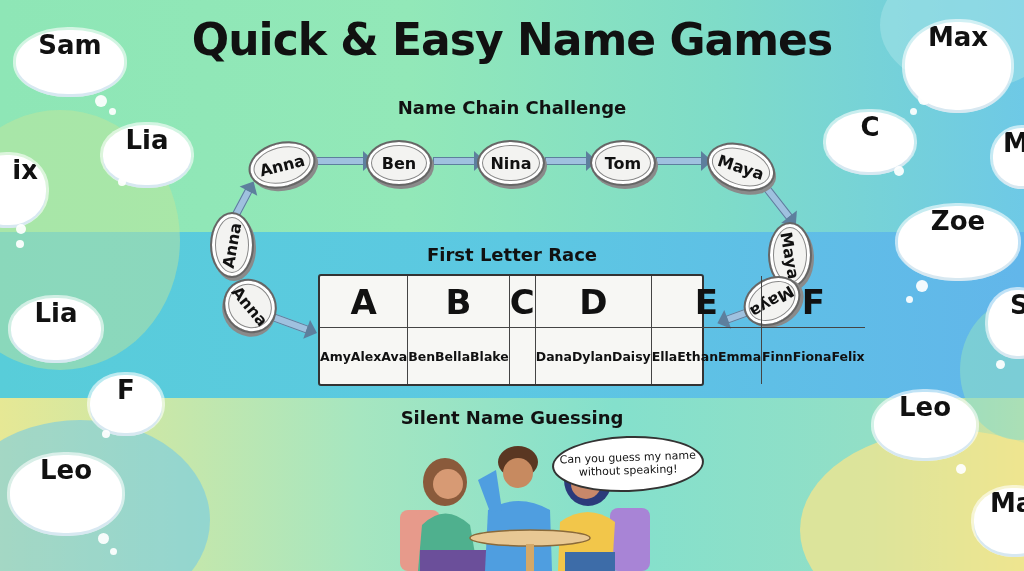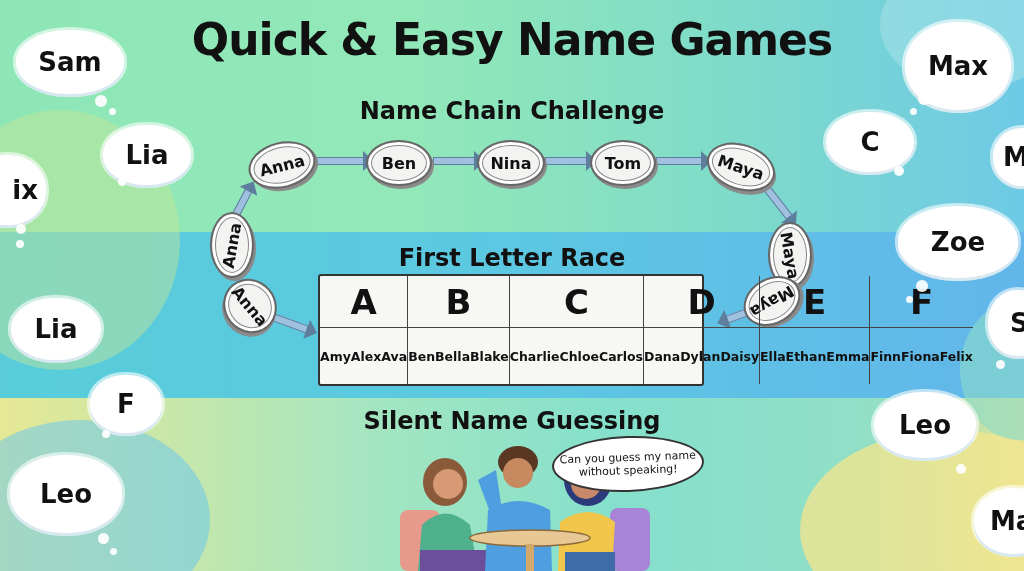--- a/index.html
+++ b/index.html
@@ -4,22 +4,22 @@
 <style>
   * { box-sizing: border-box; margin: 0; padding: 0; }
   html, body { width: 1024px; height: 571px; overflow: hidden; }
   body { position: relative; font-family: "DejaVu Sans", sans-serif; font-weight: bold; color: #111; }
   .band { position: absolute; left: 0; width: 1024px; }
   .band-top { top: 0; height: 232px; background: linear-gradient(90deg, #8ee6b6 0%, #92e8b8 40%, #7fdcc8 70%, #6ec9e6 100%); }
   .band-mid { top: 232px; height: 166px; background: linear-gradient(90deg, #58cdd9 0%, #5cc8e2 50%, #62b6ea 100%); }
   .band-bot { top: 398px; height: 173px; background: linear-gradient(90deg, #e6e895 0%, #a6e6c0 35%, #84e0cc 60%, #92dfc6 85%, #d9e39a 100%); }
   .blob { position: absolute; border-radius: 50%; }
   .title { position: absolute; top: 14px; left: 0; width: 1024px; text-align: center; font-size: 44px; letter-spacing: -1px; font-weight: 900; }
-  .section-title { position: absolute; left: 0; width: 1024px; text-align: center; font-size: 24px; }
-  .cloud { position: absolute; background: #fff; border-radius: 48%; box-shadow: 0 3px 0 #d7e8f1, 0 0 0 3px rgba(255,255,255,0.6); display: flex; align-items: center; justify-content: center; font-size: 26px; overflow: hidden; white-space: nowrap; }
+  .section-title { position: absolute; left: 0; width: 1024px; text-align: center; font-size: 18px; }
+  .cloud { position: absolute; background: #fff; border-radius: 48%; box-shadow: 0 3px 0 #d7e8f1, 0 0 0 3px rgba(255,255,255,0.6); display: flex; align-items: flex-start; justify-content: center; font-size: 26px; overflow: hidden; white-space: nowrap; }
   .dot { position: absolute; background: #fff; border-radius: 50%; opacity: .92; }
   .node { position: absolute; background: #f3f3f1; border: 2px solid #666; border-radius: 50%; box-shadow: 2px 3px 0 #8a8a8a, inset 0 0 0 3px #fff, inset 0 0 0 4px #888; display: flex; align-items: center; justify-content: center; font-size: 16px; }
   .arrow { position: absolute; height: 8px; background: #9fc1df; border: 1.5px solid #5d7f9d; transform-origin: left center; }
   .arrow::after { content: ""; position: absolute; right: -11px; top: -7px; border-left: 11px solid #5d7f9d; border-top: 10px solid transparent; border-bottom: 10px solid transparent; }
   .letter-table { position: absolute; left: 318px; top: 274px; width: 386px; height: 112px; border: 2px solid #333; background: #f7f7f4; display: grid; grid-template-columns: repeat(6, 1fr); border-radius: 3px; }
   .col { border-right: 1.5px solid #444; display: flex; flex-direction: column; }
   .col:last-child { border-right: none; }
   .col-letter { height: 52px; border-bottom: 1.5px solid #444; display: flex; align-items: center; justify-content: center; font-size: 34px; font-weight: 900; }
   .col-names { flex: 1; display: flex; flex-direction: row; align-items: center; justify-content: center; font-size: 12.5px; line-height: 15px; }
   .scene { position: absolute; left: 400px; top: 440px; width: 300px; height: 131px; }
@@ -92,25 +92,20 @@
   <div class="col">
     <div class="col-letter">B</div>
     <div class="col-names">
         <span>Ben</span>
         <span>Bella</span>
         <span>Blake</span>
       </div>
   </div>
   <div class="col">
     <div class="col-letter">C</div>
-    <div class="col-names">
-        <span>Charlie</span>
-        <span>Chloe</span>
-        <span>Carlos</span>
-      </div>
   </div>
   <div class="col">
     <div class="col-letter">D</div>
     <div class="col-names">
         <span>Dana</span>
         <span>Dylan</span>
         <span>Daisy</span>
       </div>
   </div>
   <div class="col">

